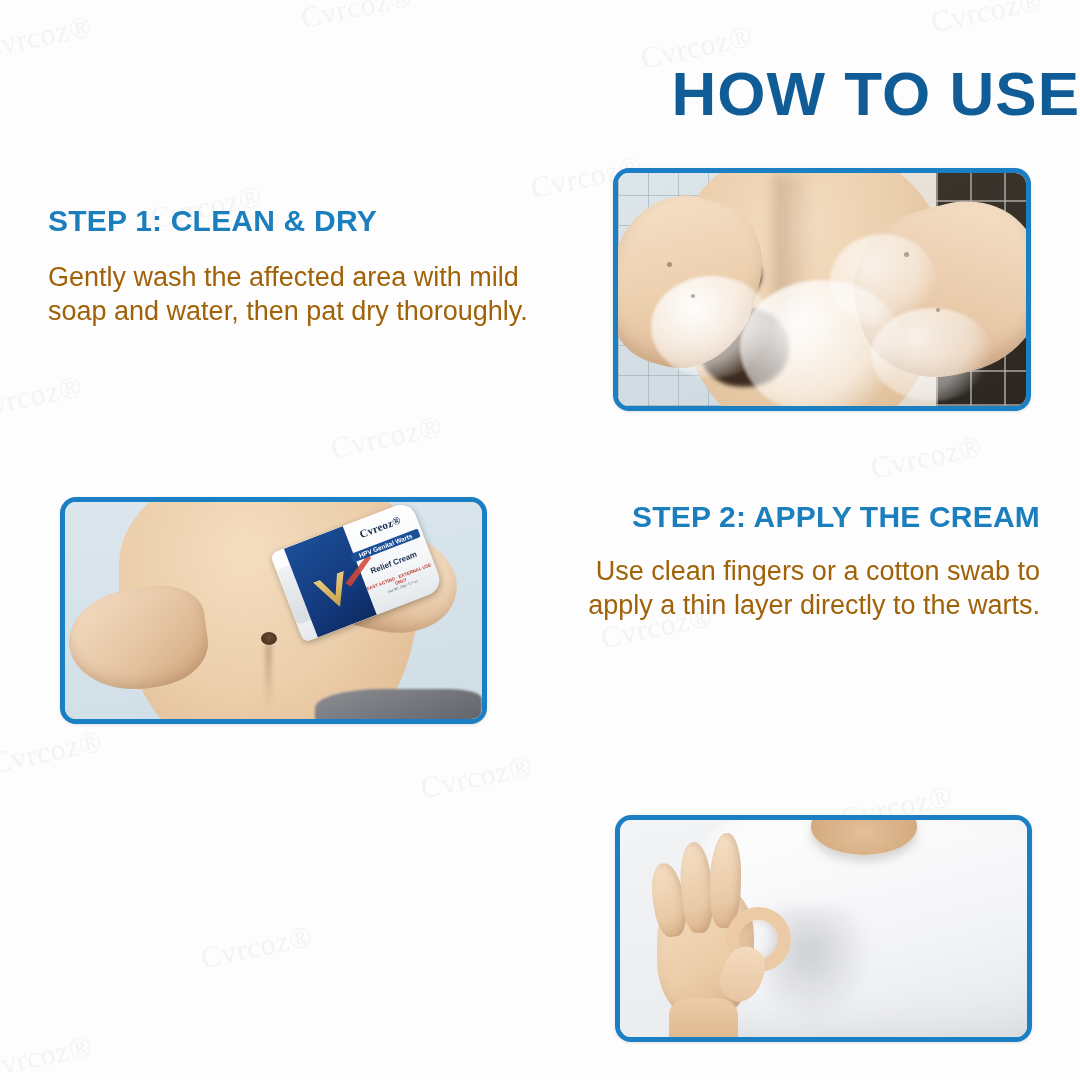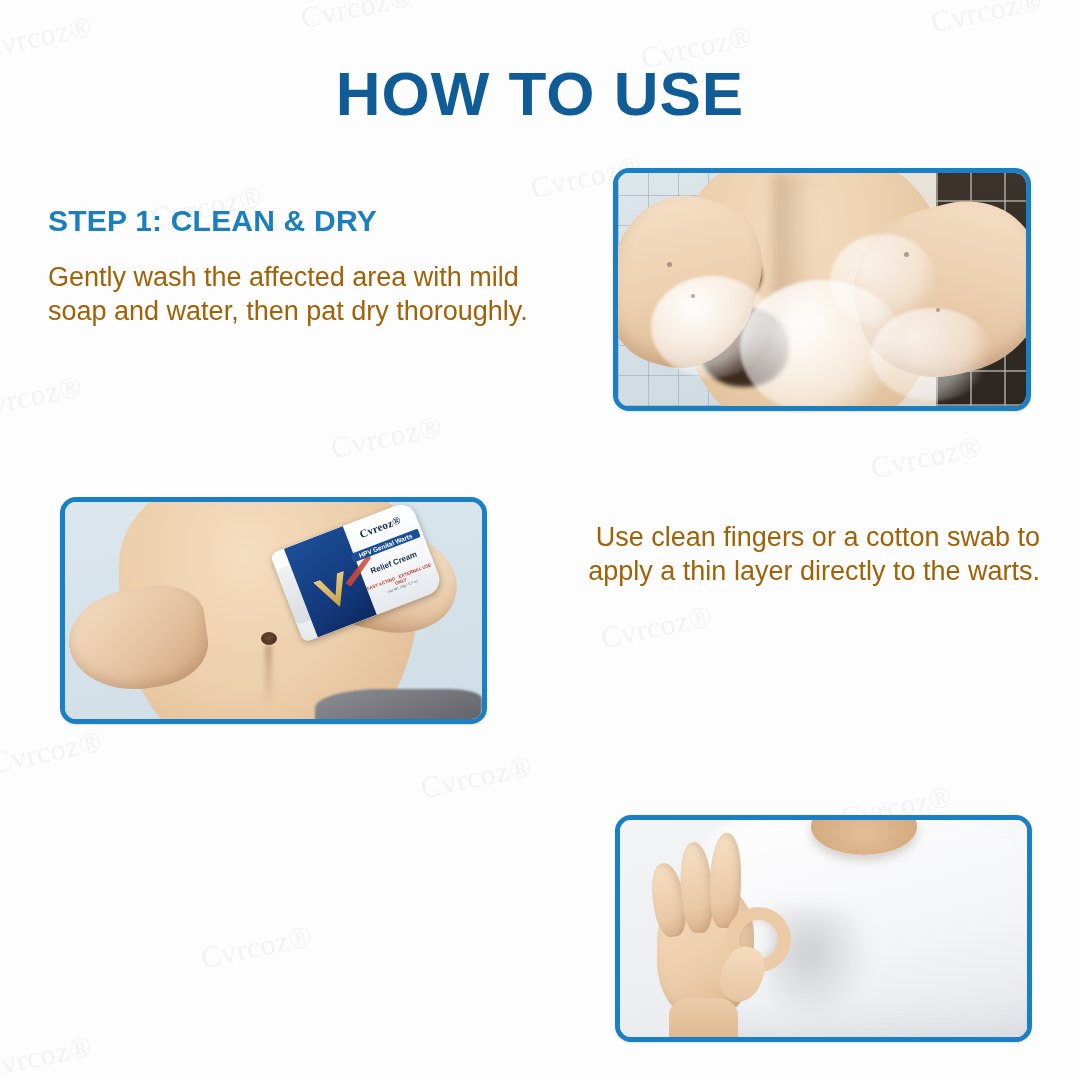--- a/index.html
+++ b/index.html
@@ -19,21 +19,21 @@
     font-size:30px;
     color:#f2f3f4;
     white-space:nowrap;
     transform:rotate(-12deg);
     letter-spacing:.5px;
   }
 
   
   #title {
     position:absolute; top:58px; left:0; width:1080px;
-    text-align:center;
+    text-align:right;
     font-size:62px;
     font-weight:bold;
     letter-spacing:1px;
     color:#105c97;
     z-index:3;
   }
 
   
   .step-text { position:absolute; z-index:3; }
   .step-head {
@@ -334,20 +334,21 @@
       <div class="tube-txt" id="tube-brand">Cvreoz®</div>
       <div class="tube-txt" id="tube-sub">HPV Genital Warts</div>
       <div class="tube-txt" id="tube-prod">Relief Cream</div>
       <div class="tube-txt" id="tube-claim">FAST ACTING · EXTERNAL USE ONLY</div>
       <div class="tube-txt" id="tube-fine">Net Wt. 20g / 0.7 oz</div>
     </div>
   </div>
 </div>
 
 <div class="step-text" id="step2-text">
+  <div class="step-head">STEP 2: APPLY THE CREAM</div>
   <div class="step-body">Use clean fingers or a cotton swab to apply a thin layer directly to the warts.</div>
 </div>
 
 <div class="step-text" id="step3-text">
 </div>
 
 <div class="photo" id="photo3">
   <div class="scene">
     <div id="p3-shirt"></div>
     <div id="p3-collar"></div>

